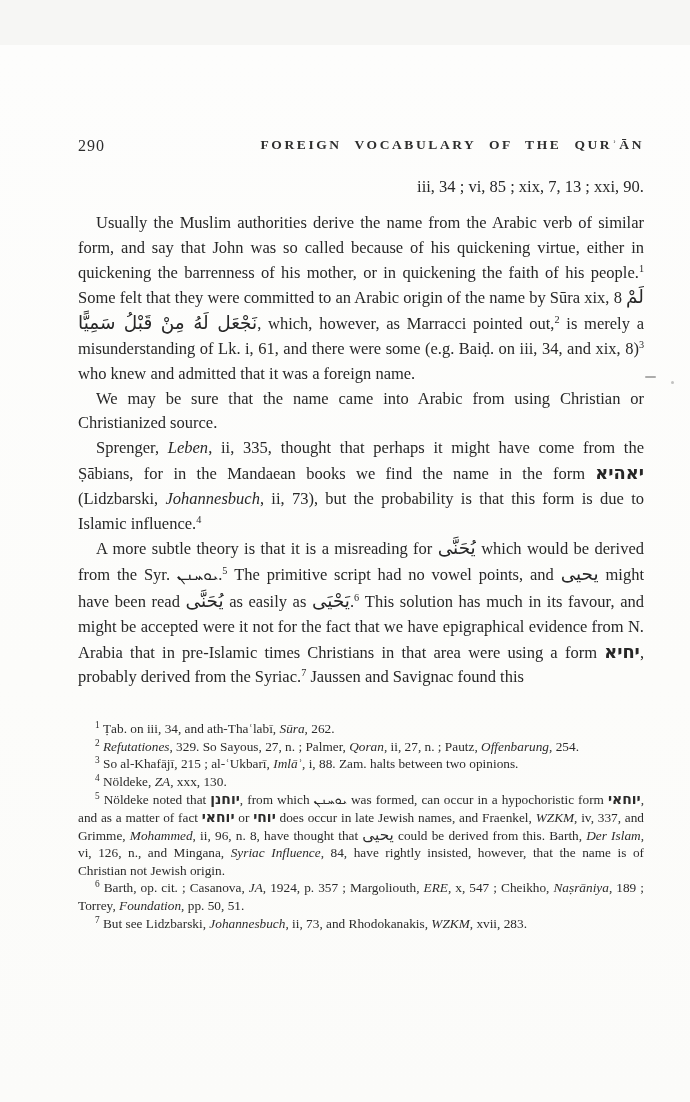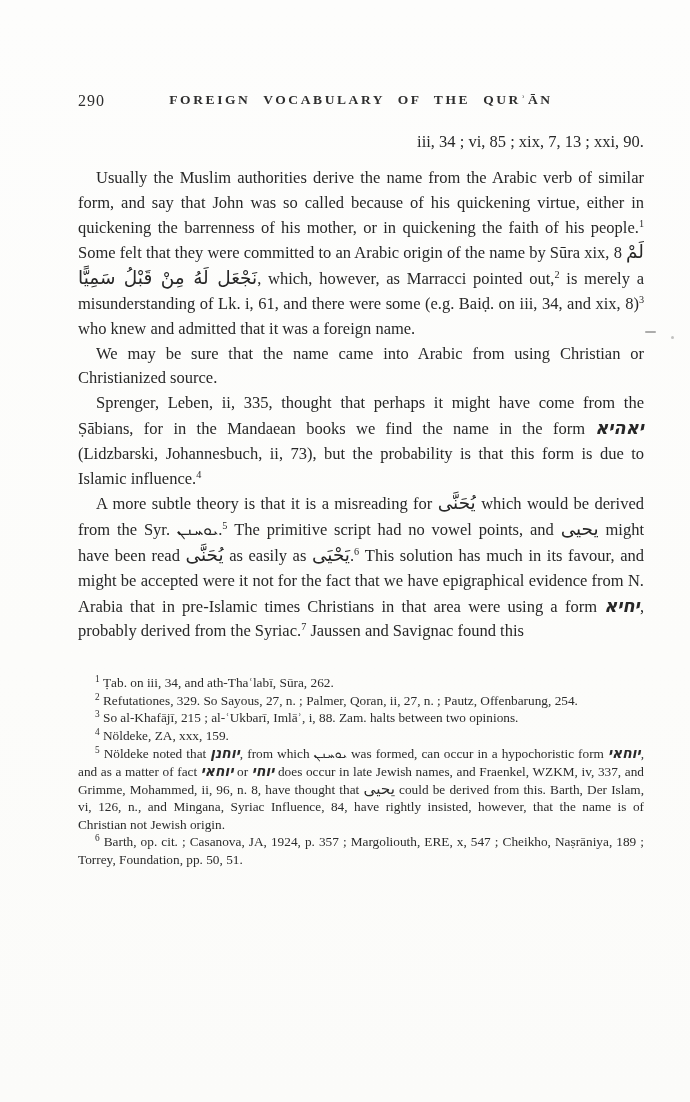--- a/index.html
+++ b/index.html
@@ -7,35 +7,36 @@
     width:690px;height:1102px;
     background:#f6f6f4;
     font-family:"Liberation Serif","DejaVu Serif",serif;
     color:#262626;
     position:relative;
     overflow:hidden;
   }
   .page{
     position:absolute;inset:0;
     background:linear-gradient(180deg,#fdfdfc 0%,#fcfcfa 60%,#fbfbf9 100%);
+    margin-top:45px;
   }
   .content{
     position:absolute;
     left:78px;top:92px;width:566px;
   }
   
   .running-header{
     display:flex;align-items:baseline;position:relative;
     margin-bottom:18px;
   }
   .page-number{
     font-size:16px;letter-spacing:1px;color:#2d2d2d;
   }
   .running-title{
-    position:absolute;left:0;right:0;text-align:center;
+    position:absolute;left:0;right:0;text-align:right;
     font-size:13.5px;letter-spacing:2.6px;word-spacing:7px;
     color:#2e2e2e;font-weight:bold;
   }
   
   .headword-line{
     margin-top:14px;
     font-size:17px;
     line-height:30px;
   }
   .arabic-headword{
@@ -55,34 +56,34 @@
   .body-block{margin-top:11px;}
   .body-para{
     margin:0;
     font-size:16.5px;
     line-height:24.8px;
     text-align:justify;
     text-indent:18px;
     color:#272727;
   }
   .seg-p{}
-  .seg-i{}
+  .seg-i{font-style:italic;}
   .seg-ar{
     font-family:"DejaVu Sans",sans-serif;
     font-size:1.12em;
     direction:rtl;unicode-bidi:isolate;
   }
   .seg-he{
     font-weight:bold;
     font-size:1.08em;
     font-family:"DejaVu Serif","DejaVu Sans",serif;
-    direction:rtl;unicode-bidi:isolate;font-style:italic;
+    direction:rtl;unicode-bidi:isolate;
   }
   .seg-syr{
-    font-family:Liberation Serif, serif;
+    font-family:Liberation Mono, monospace;
     font-size:0.95em;
     direction:rtl;unicode-bidi:isolate;
   }
   .seg-sup{
     font-size:62%;
     vertical-align:super;
     line-height:0;
   }
   .seg-fnum{
     font-size:70%;
@@ -126,22 +127,23 @@
         <p class="body-para"><span class="seg-p">Usually the Muslim authorities derive the name from the Arabic verb of similar form, and say that John was so called because of his quickening virtue, either in quickening the barrenness of his mother, or in quickening the faith of his people.</span><span class="seg-sup">1</span><span class="seg-p"> Some felt that they were committed to an Arabic origin of the name by Sūra xix, 8 </span><span class="seg-ar">لَمْ نَجْعَل لَهُ مِنْ قَبْلُ سَمِيًّا</span><span class="seg-p">, which, however, as Marracci pointed out,</span><span class="seg-sup">2</span><span class="seg-p"> is merely a misunderstanding of Lk. i, 61, and there were some (e.g. Baiḍ. on iii, 34, and xix, 8)</span><span class="seg-sup">3</span><span class="seg-p"> who knew and admitted that it was a foreign name.</span></p>
         <p class="body-para"><span class="seg-p">We may be sure that the name came into Arabic from using Christian or Christianized source.</span></p>
         <p class="body-para"><span class="seg-p">Sprenger, </span><span class="seg-i">Leben</span><span class="seg-p">, ii, 335, thought that perhaps it might have come from the Ṣābians, for in the Mandaean books we find the name in the form </span><span class="seg-he">יאהיא</span><span class="seg-p"> (Lidzbarski, </span><span class="seg-i">Johannesbuch</span><span class="seg-p">, ii, 73), but the probability is that this form is due to Islamic influence.</span><span class="seg-sup">4</span></p>
         <p class="body-para"><span class="seg-p">A more subtle theory is that it is a misreading for </span><span class="seg-ar">يُحَنَّى</span><span class="seg-p"> which would be derived from the Syr. </span><span class="seg-syr">ܝܘܚܢܢ</span><span class="seg-p">.</span><span class="seg-sup">5</span><span class="seg-p"> The primitive script had no vowel points, and </span><span class="seg-ar">يحيى</span><span class="seg-p"> might have been read </span><span class="seg-ar">يُحَنَّى</span><span class="seg-p"> as easily as </span><span class="seg-ar">يَحْيَى</span><span class="seg-p">.</span><span class="seg-sup">6</span><span class="seg-p"> This solution has much in its favour, and might be accepted were it not for the fact that we have epigraphical evidence from N. Arabia that in pre-Islamic times Christians in that area were using a form </span><span class="seg-he">יחיא</span><span class="seg-p">, probably derived from the Syriac.</span><span class="seg-sup">7</span><span class="seg-p"> Jaussen and Savignac found this</span></p>
       </div>
 
     <div class="footnotes">
         <p class="footnote"><span class="seg-fnum">1</span><span class="seg-p"> Ṭab. on iii, 34, and ath-Thaʿlabī, </span><span class="seg-i">Sūra</span><span class="seg-p">, 262.</span></p>
         <p class="footnote"><span class="seg-fnum">2</span><span class="seg-p"> </span><span class="seg-i">Refutationes</span><span class="seg-p">, 329. So Sayous, 27, n. ; Palmer, </span><span class="seg-i">Qoran</span><span class="seg-p">, ii, 27, n. ; Pautz, </span><span class="seg-i">Offenbarung</span><span class="seg-p">, 254.</span></p>
         <p class="footnote"><span class="seg-fnum">3</span><span class="seg-p"> So al-Khafājī, 215 ;  al-ʿUkbarī, </span><span class="seg-i">Imlāʾ</span><span class="seg-p">, i, 88.  Zam. halts between two opinions.</span></p>
-        <p class="footnote"><span class="seg-fnum">4</span><span class="seg-p"> Nöldeke, </span><span class="seg-i">ZA</span><span class="seg-p">, xxx, 159.</span></p>
+        <p class="footnote"><span class="seg-fnum">4</span><span class="seg-p"> Nöldeke, </span><span class="seg-i">ZA</span><span class="seg-p">, xxx, 130.</span></p>
         <p class="footnote"><span class="seg-fnum">5</span><span class="seg-p"> Nöldeke noted that </span><span class="seg-he">יוחנן</span><span class="seg-p">, from which </span><span class="seg-syr">ܝܘܚܢܢ</span><span class="seg-p"> was formed, can occur in a hypochoristic form </span><span class="seg-he">יוחאי</span><span class="seg-p">, and as a matter of fact </span><span class="seg-he">יוחאי</span><span class="seg-p"> or </span><span class="seg-he">יוחי</span><span class="seg-p"> does occur in late Jewish names, and Fraenkel, </span><span class="seg-i">WZKM</span><span class="seg-p">, iv, 337, and Grimme, </span><span class="seg-i">Mohammed</span><span class="seg-p">, ii, 96, n. 8, have thought that </span><span class="seg-ar">يحيى</span><span class="seg-p"> could be derived from this.  Barth, </span><span class="seg-i">Der Islam</span><span class="seg-p">, vi, 126, n., and Mingana, </span><span class="seg-i">Syriac Influence</span><span class="seg-p">, 84, have rightly insisted, however, that the name is of Christian not Jewish origin.</span></p>
         <p class="footnote"><span class="seg-fnum">6</span><span class="seg-p"> Barth, op. cit. ; Casanova, </span><span class="seg-i">JA</span><span class="seg-p">, 1924, p. 357 ;  Margoliouth, </span><span class="seg-i">ERE</span><span class="seg-p">, x, 547 ;  Cheikho, </span><span class="seg-i">Naṣrāniya</span><span class="seg-p">, 189 ;  Torrey, </span><span class="seg-i">Foundation</span><span class="seg-p">, pp. 50, 51.</span></p>
+        <p class="footnote"><span class="seg-fnum">7</span><span class="seg-p"> But see Lidzbarski, </span><span class="seg-i">Johannesbuch</span><span class="seg-p">, ii, 73, and Rhodokanakis, </span><span class="seg-i">WZKM</span><span class="seg-p">, xvii, 283.</span></p>
       </div>
 
   </div>
 
   <div class="speck speck-right-dash"></div>
   <div class="speck speck-right-dot"></div>
 </div>
 
 </body></html>

